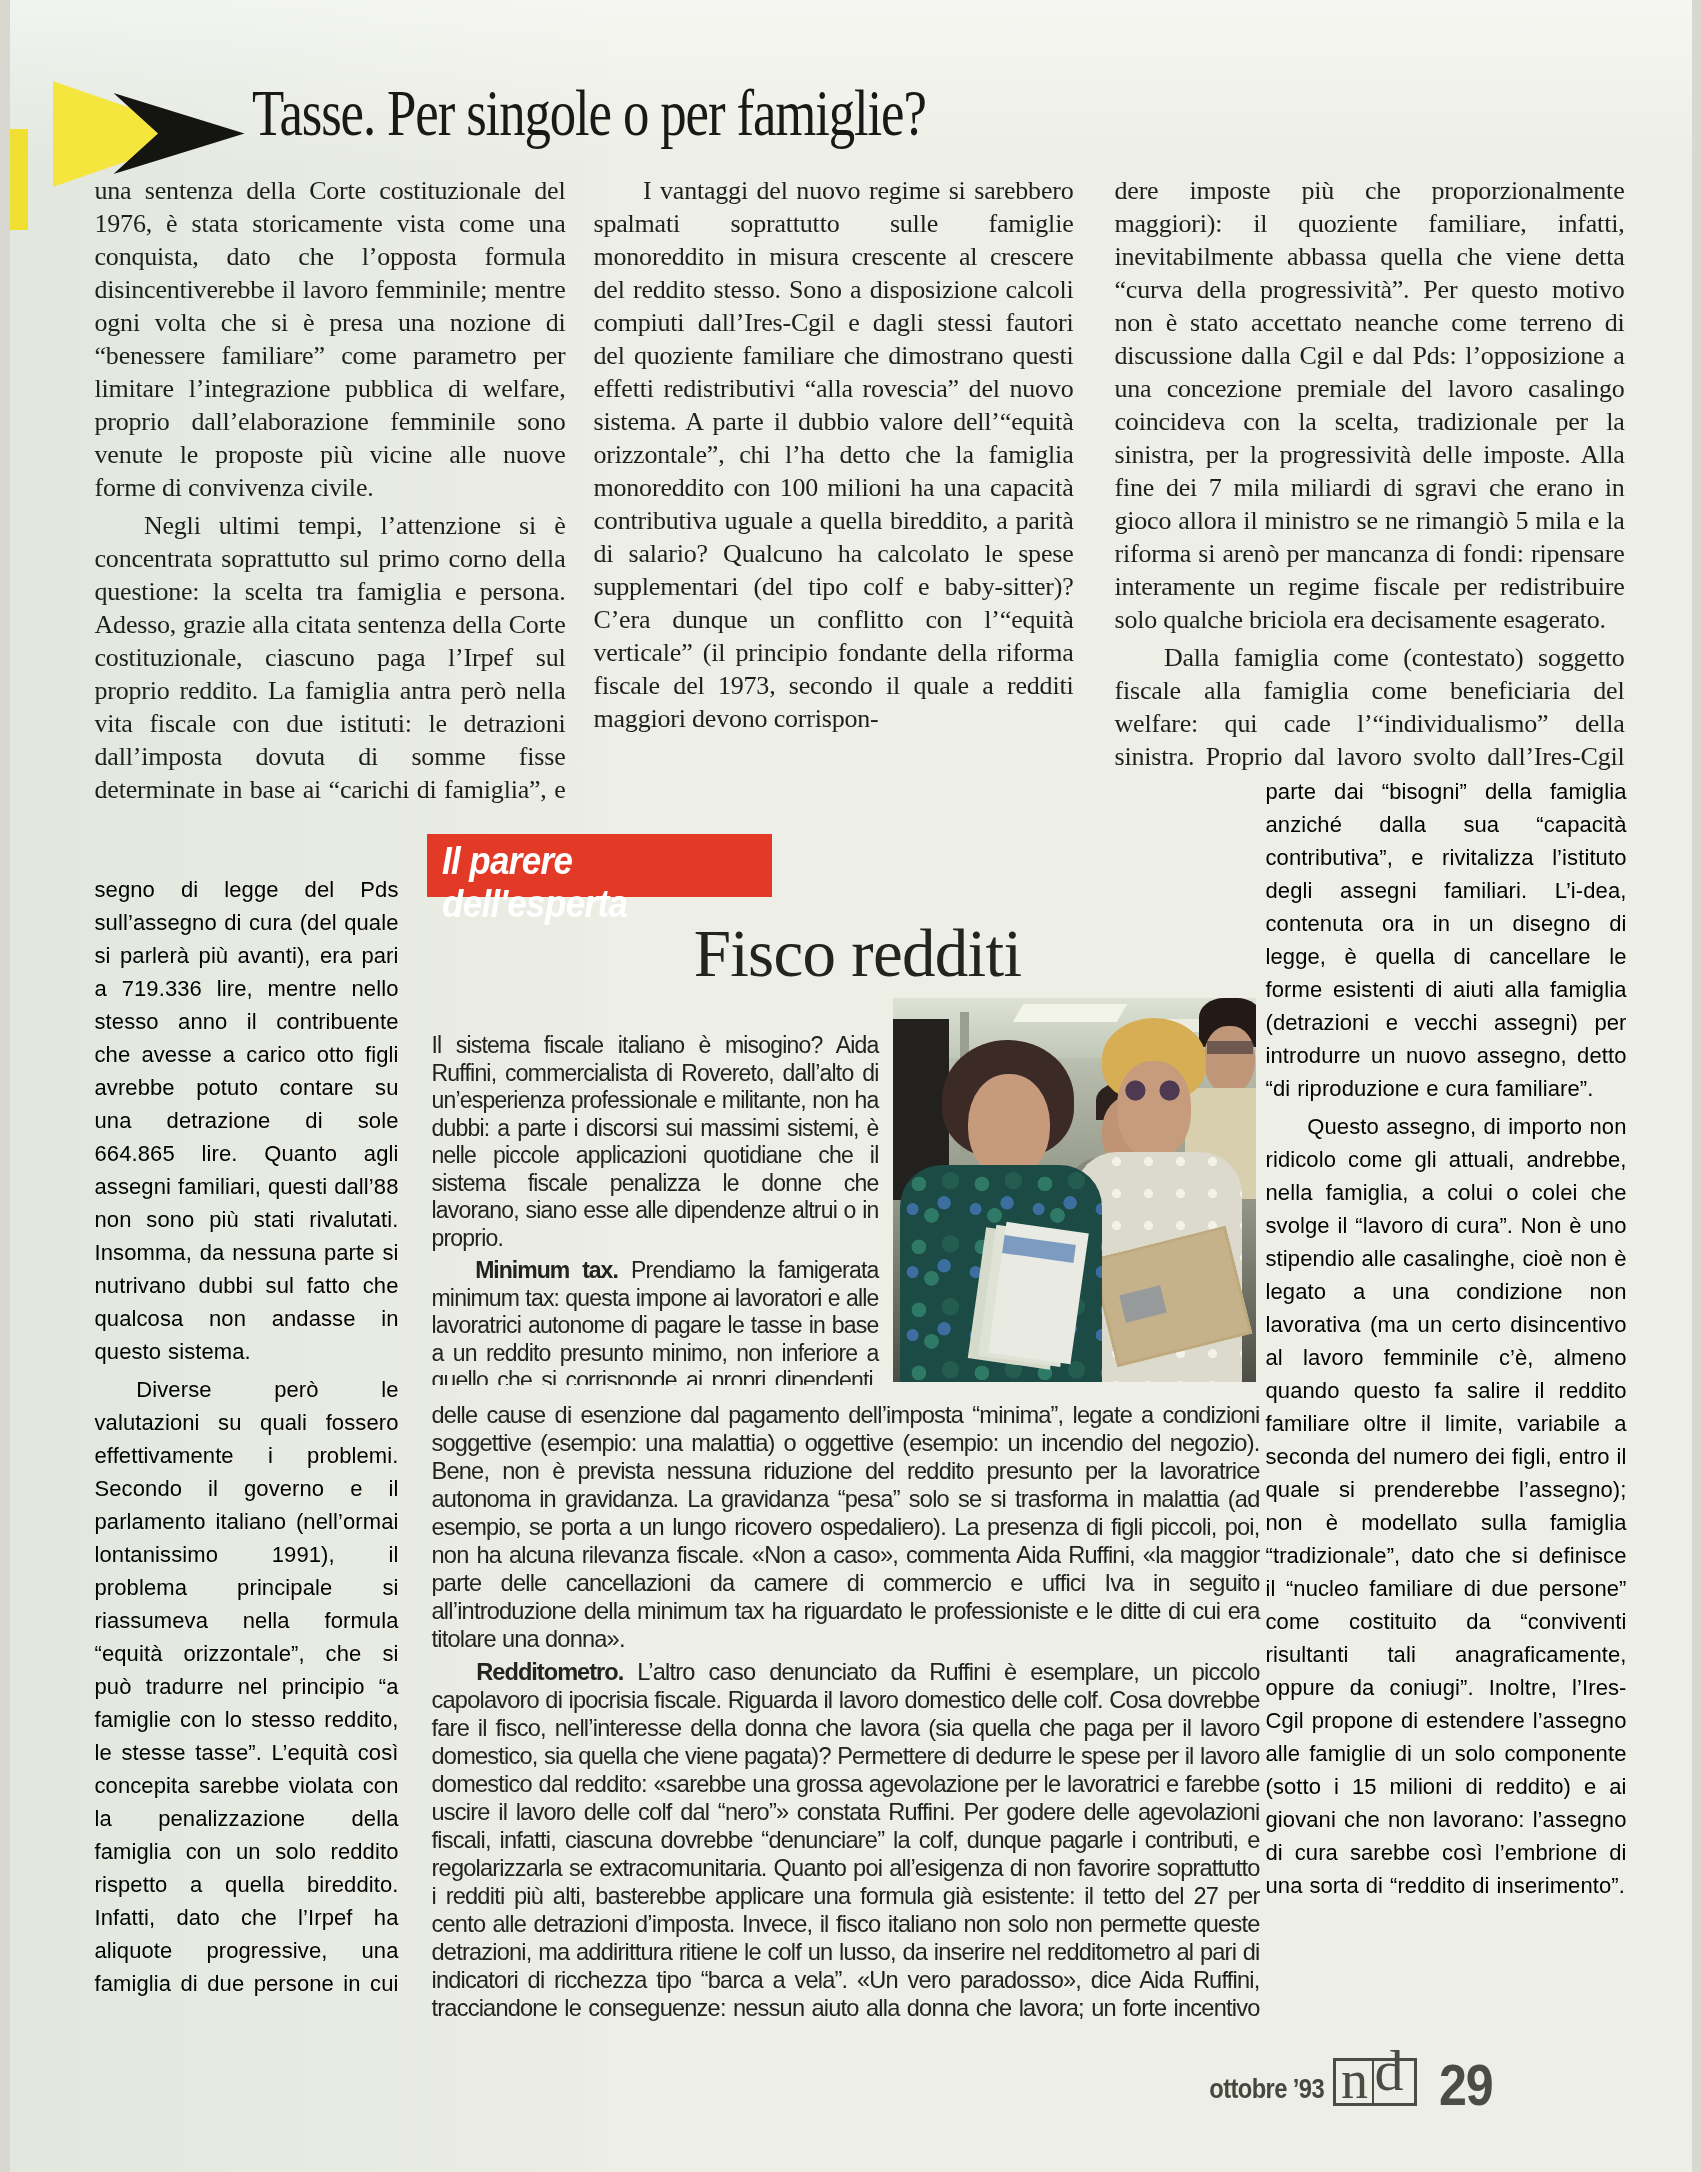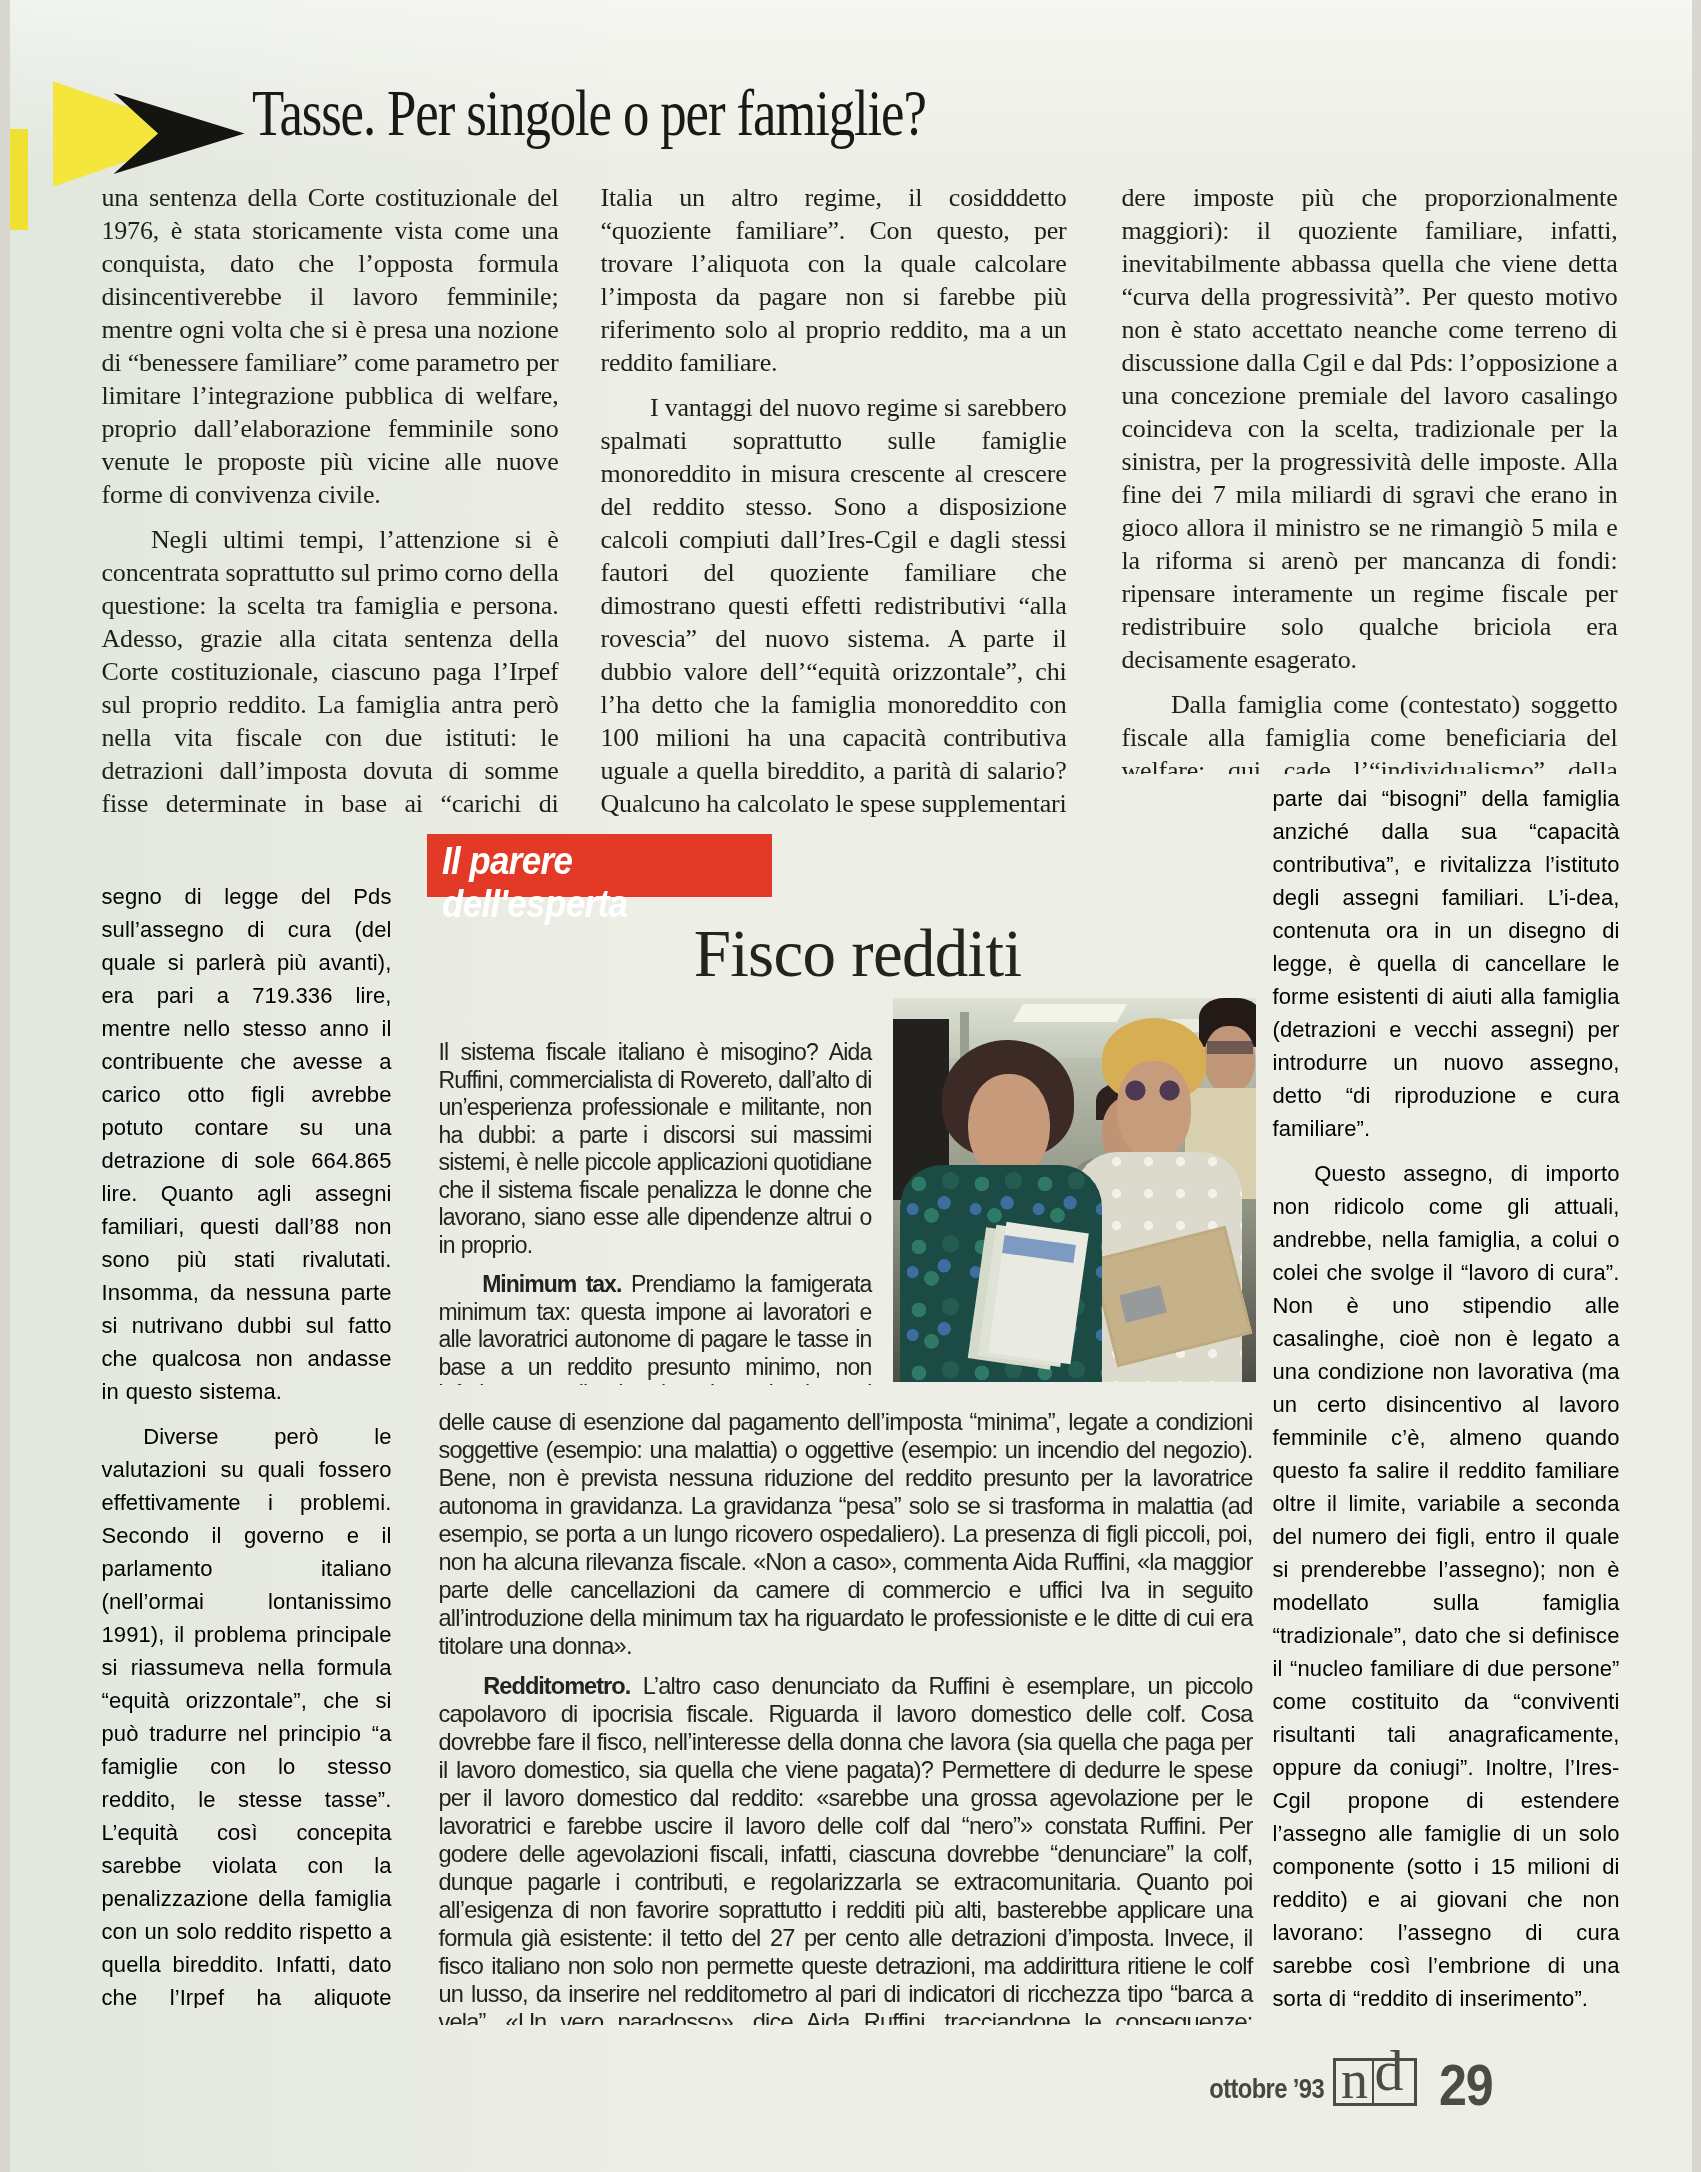--- a/index.html
+++ b/index.html
@@ -19,21 +19,21 @@
   .arrow-yellow{position:absolute;left:43px;top:81px;width:153px;height:106px;background:#f4e63c;
     clip-path:polygon(0 0,100% 50%,0 100%);}
   .arrow-black{position:absolute;left:104px;top:93px;width:131px;height:81px;background:#141411;
     clip-path:polygon(0 0,100% 50%,0 100%,34% 50%);}
   .page-title{position:absolute;left:242px;top:75px;width:1043px;
     font-family:"Liberation Serif", serif;font-size:66px;font-weight:500;letter-spacing:-1.4px;
     transform:scaleX(0.80);transform-origin:left top;color:#191a17;white-space:nowrap;}
 
   
   .coltext{position:absolute;text-align:justify;}
-  .coltext p{margin:12px;}
+  .coltext p{margin:5px;}
   .coltext p.ind{text-indent:1.9em;}
   .serif-a{font-family:"Liberation Serif", serif;font-size:26px;line-height:33px;letter-spacing:-0.2px;}
   .serif-b{font-family:Liberation Sans, sans-serif;font-size:22px;line-height:33px;letter-spacing:0.1px;word-spacing:0.7px;color:#000000;}
 
   #col1-top{left:80px;top:169px;width:481px;height:643px;overflow:hidden;}
   #col2{left:579px;top:169px;width:490px;height:657px;overflow:hidden;}
   #col3-top{left:1100px;top:169px;width:520px;height:605px;overflow:hidden;}
   #col1-bottom{left:80px;top:868px;width:314px;height:1140px;overflow:hidden;}
   #col3-bottom{left:1251px;top:770px;width:371px;height:1265px;overflow:hidden;}
 
@@ -113,21 +113,20 @@
 
   <div class="arrow-yellow"></div>
   <div class="arrow-black"></div>
   <div class="page-title">Tasse. Per singole o per famiglie?</div>
 
   <div id="col1-top" class="coltext serif-a">
     <p>una sentenza della Corte costituzionale del 1976, è stata storicamente vista come una conquista, dato che l’opposta formula disincentiverebbe il lavoro femminile;  mentre ogni volta che si è presa una nozione di “benessere familiare” come parametro per limitare l’integrazione pubblica di welfare, proprio dall’elaborazione femminile sono venute le proposte più vicine alle nuove forme di convivenza civile.</p>
     <p class="ind">Negli ultimi tempi, l’attenzione si è concentrata soprattutto sul primo corno della questione: la scelta tra famiglia e persona. Adesso, grazie alla citata sentenza della Corte costituzionale, ciascuno paga l’Irpef sul proprio reddito. La famiglia antra però nella vita fiscale con due istituti: le detrazioni dall’imposta dovuta di somme fisse determinate in base ai “carichi di famiglia”, e gli assegni familiari. Il primo istituto ha avuto un’applicazione bizzarra: la detrazione per il coniuge a carico nel 1992, si notava nella relazione introduttiva a un di-</p>
   </div>
   <div id="col2" class="coltext serif-a">
-    <p>Italia un altro regime, il cosidddetto “quoziente familiare”. Con questo, per trovare l’aliquota con la quale calcolare l’imposta da pagare non si farebbe più riferimento solo al proprio reddito, ma a un reddito familiare.</p>
     <p class="ind">I vantaggi del nuovo regime si sarebbero spalmati soprattutto sulle famiglie monoreddito in misura crescente al crescere del reddito stesso. Sono a disposizione calcoli compiuti dall’Ires-Cgil e dagli stessi fautori del quoziente familiare che dimostrano questi effetti redistributivi “alla rovescia” del nuovo sistema. A parte il dubbio valore dell’“equità orizzontale”, chi l’ha detto che la famiglia monoreddito con 100 milioni ha una capacità contributiva uguale a quella bireddito, a parità di salario? Qualcuno ha calcolato le spese supplementari (del tipo colf e baby-sitter)? C’era dunque un conflitto con l’“equità verticale” (il principio fondante della riforma fiscale del 1973, secondo il quale a redditi maggiori devono corrispon-</p>
   </div>
   <div id="col3-top" class="coltext serif-a">
     <p>dere imposte più che proporzionalmente maggiori): il quoziente familiare, infatti, inevitabilmente abbassa quella che viene detta “curva della progressività”. Per questo motivo non è stato accettato neanche come terreno di discussione dalla Cgil e dal Pds: l’opposizione a una concezione premiale del lavoro casalingo coincideva con la scelta, tradizionale per la sinistra, per la progressività delle imposte. Alla fine dei 7 mila miliardi di sgravi che erano in gioco allora il ministro se ne rimangiò 5 mila e la riforma si arenò per mancanza di fondi: ripensare interamente un regime fiscale per redistribuire solo qualche briciola era decisamente esagerato.</p>
     <p class="ind">Dalla famiglia come (contestato) soggetto fiscale alla famiglia come beneficiaria del welfare: qui cade l’“individualismo” della sinistra. Proprio dal lavoro svolto dall’Ires-Cgil nella Commissione per la riforma della tassazione familiare e dalle parlamentari del Pds è nata una proposta di tutt’altra natura, che</p>
   </div>
 
   <div id="col1-bottom" class="coltext serif-b">
     <p>segno di legge del Pds sull’assegno di cura (del quale si parlerà più avanti), era pari a 719.336 lire, mentre nello stesso anno il contribuente che avesse a carico otto figli avrebbe potuto contare su una detrazione di sole 664.865 lire. Quanto agli assegni familiari, questi dall’88 non sono più stati rivalutati. Insomma, da nessuna parte si nutrivano dubbi sul fatto che qualcosa non andasse in questo sistema.</p>
     <p class="ind">Diverse però le valutazioni su quali fossero effettivamente i problemi. Secondo il governo e il parlamento italiano (nell’ormai lontanissimo 1991), il problema principale si riassumeva nella formula “equità orizzontale”, che si può tradurre nel principio “a famiglie con lo stesso reddito, le stesse tasse”. L’equità così concepita sarebbe violata con la penalizzazione della famiglia con un solo reddito rispetto a quella bireddito. Infatti, dato che l’Irpef ha aliquote progressive, una famiglia di due persone in cui un solo componente guadagna 100 milioni all’anno paga più tasse della famiglia i cui due componenti guadagnano 50 milioni a testa. Di qui il mandato al governo (e da questo alla Commissione prima citata) a introdurre in</p>

